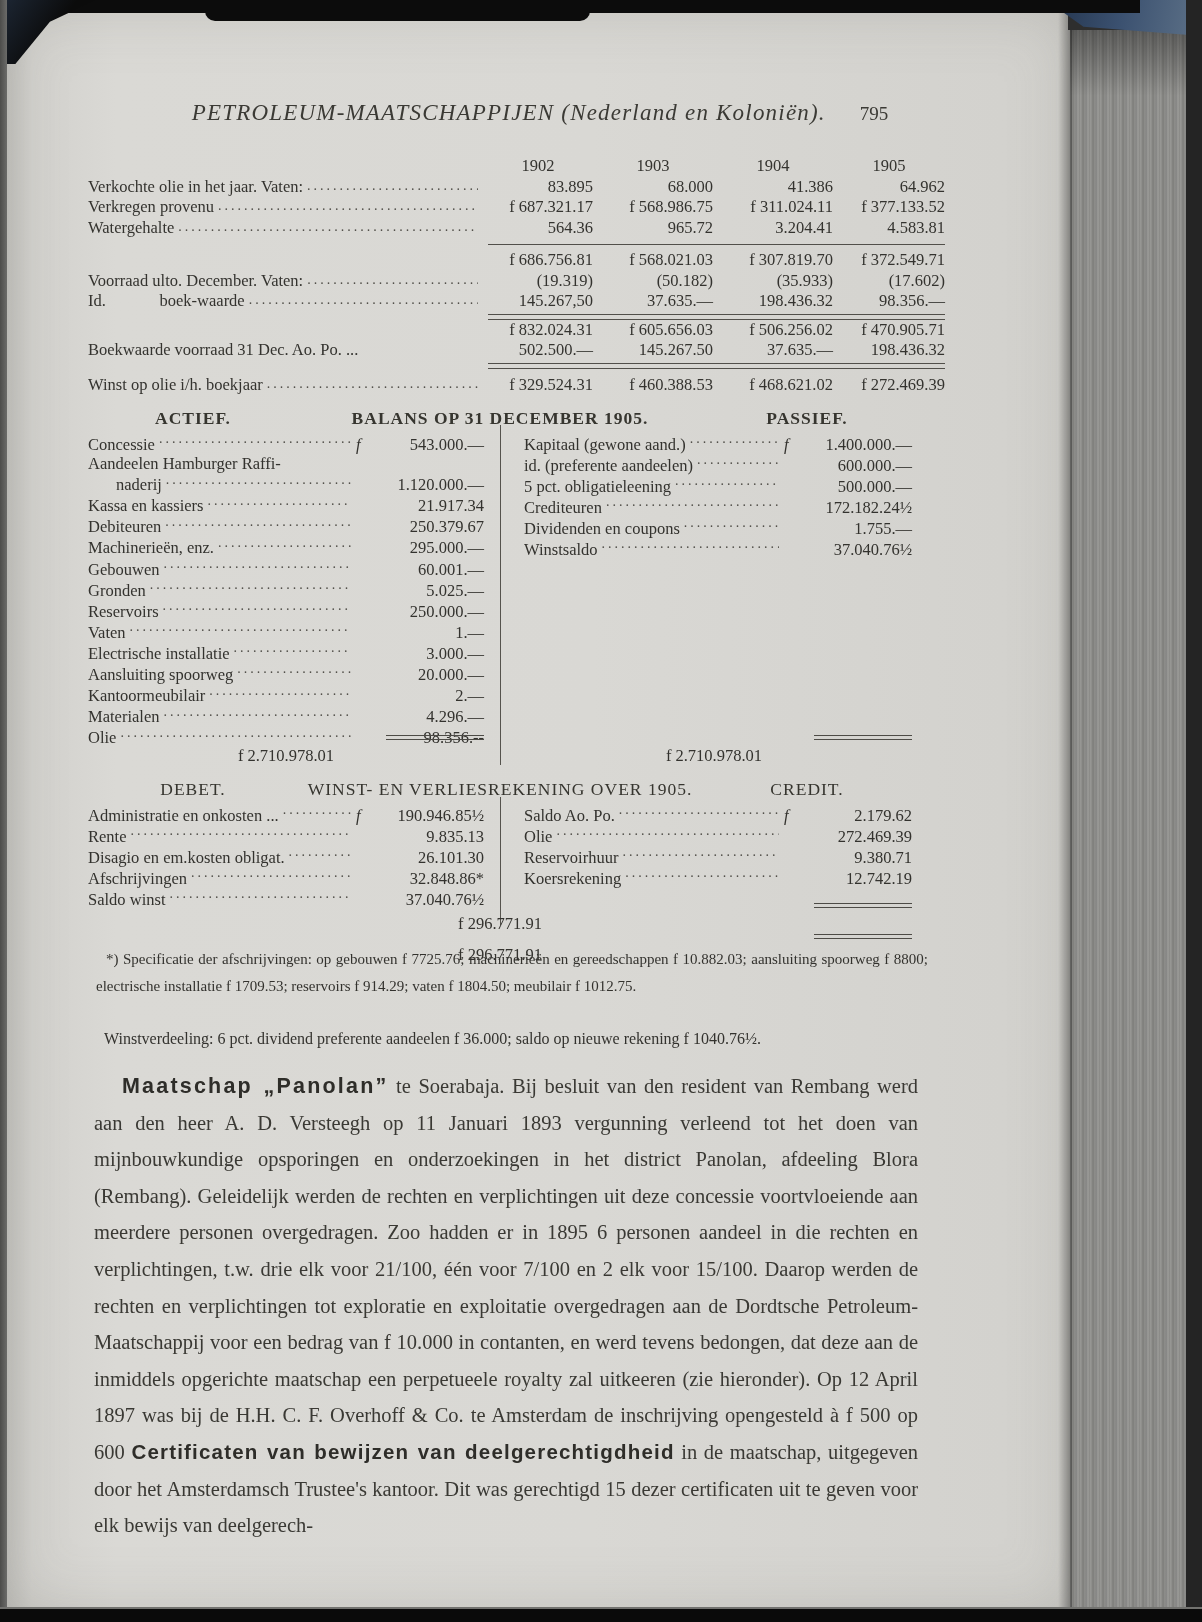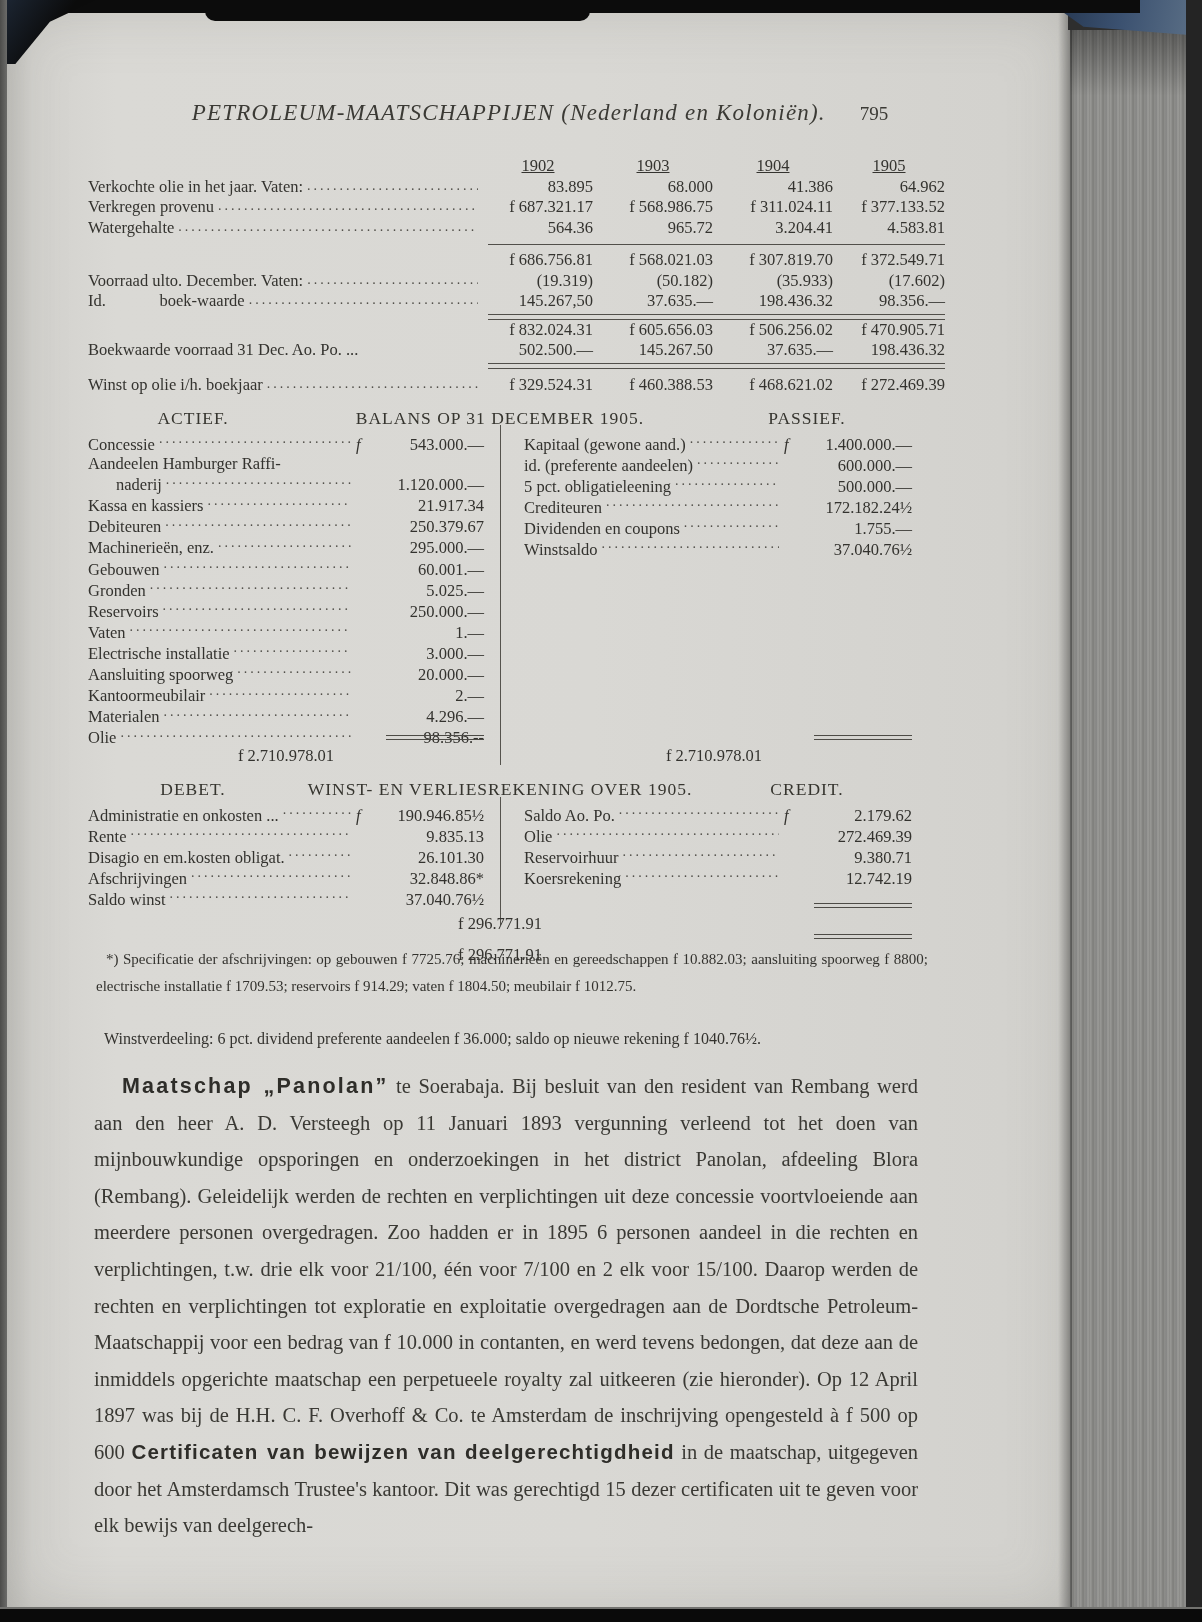--- a/index.html
+++ b/index.html
@@ -36,33 +36,33 @@
   .book-title{font-style:italic;font-size:23px;letter-spacing:1.2px;color:#3b3a35;white-space:nowrap;}
   .page-num{font-size:19px;color:#3b3a35;}
 
   
   .prod{position:absolute;left:88px;top:156px;width:857px;font-size:16.5px;color:#34332f;}
   .prow{display:grid;grid-template-columns:395px 110px 120px 120px 112px;align-items:baseline;line-height:20.5px;}
   .pcell1{display:flex;align-items:flex-end;overflow:hidden;}
   .plabel{white-space:nowrap;}
   .pre{white-space:pre;}
   .pval{text-align:right;white-space:nowrap;}
-  .pyears .pval{text-align:center;text-decoration:underline;}
+  .pyears .pval{text-align:center;}
   .prule{height:5px;margin-left:400px;border-top:1px solid #514f4a;}
   .prule.dbl{height:4px;border-bottom:1px solid #514f4a;margin-top:2px;}
   .mt6{margin-top:6px;}
   .mt4{margin-top:4px;}
 
   
   .dots{flex:1 1 auto;overflow:hidden;position:relative;height:1em;margin:0 5px 0 4px;min-width:8px;}
   .dots::before{content:"................................................................................";position:absolute;bottom:1px;left:0;letter-spacing:3px;color:#514f49;font-size:14px;}
 
   
   .sheet-head{position:absolute;left:88px;top:408px;width:824px;display:grid;grid-template-columns:210px 1fr 210px;font-size:17.5px;letter-spacing:1px;color:#36352f;}
-  .sheet-head .c{text-align:center;white-space:nowrap;}
+  .sheet-head .c{text-align:center;white-space:nowrap;font-weight:bold;}
   .sheet-body{position:absolute;left:88px;top:433px;width:824px;display:flex;font-size:16.5px;}
   .colL{width:412px;padding-right:16px;box-sizing:border-box;}
   .colR{width:412px;padding-left:24px;box-sizing:border-box;}
   .brow{display:flex;align-items:baseline;line-height:19.6px;}
   .brow.indent{padding-left:28px;}
   .blabel{white-space:nowrap;}
   .cur{width:16px;font-style:italic;flex:0 0 auto;}
   .bval{width:112px;text-align:right;white-space:nowrap;flex:0 0 auto;}
   .vdiv{position:absolute;width:1px;background:#55534d;}
   .vdiv.balans{left:500px;top:425px;height:340px;}

